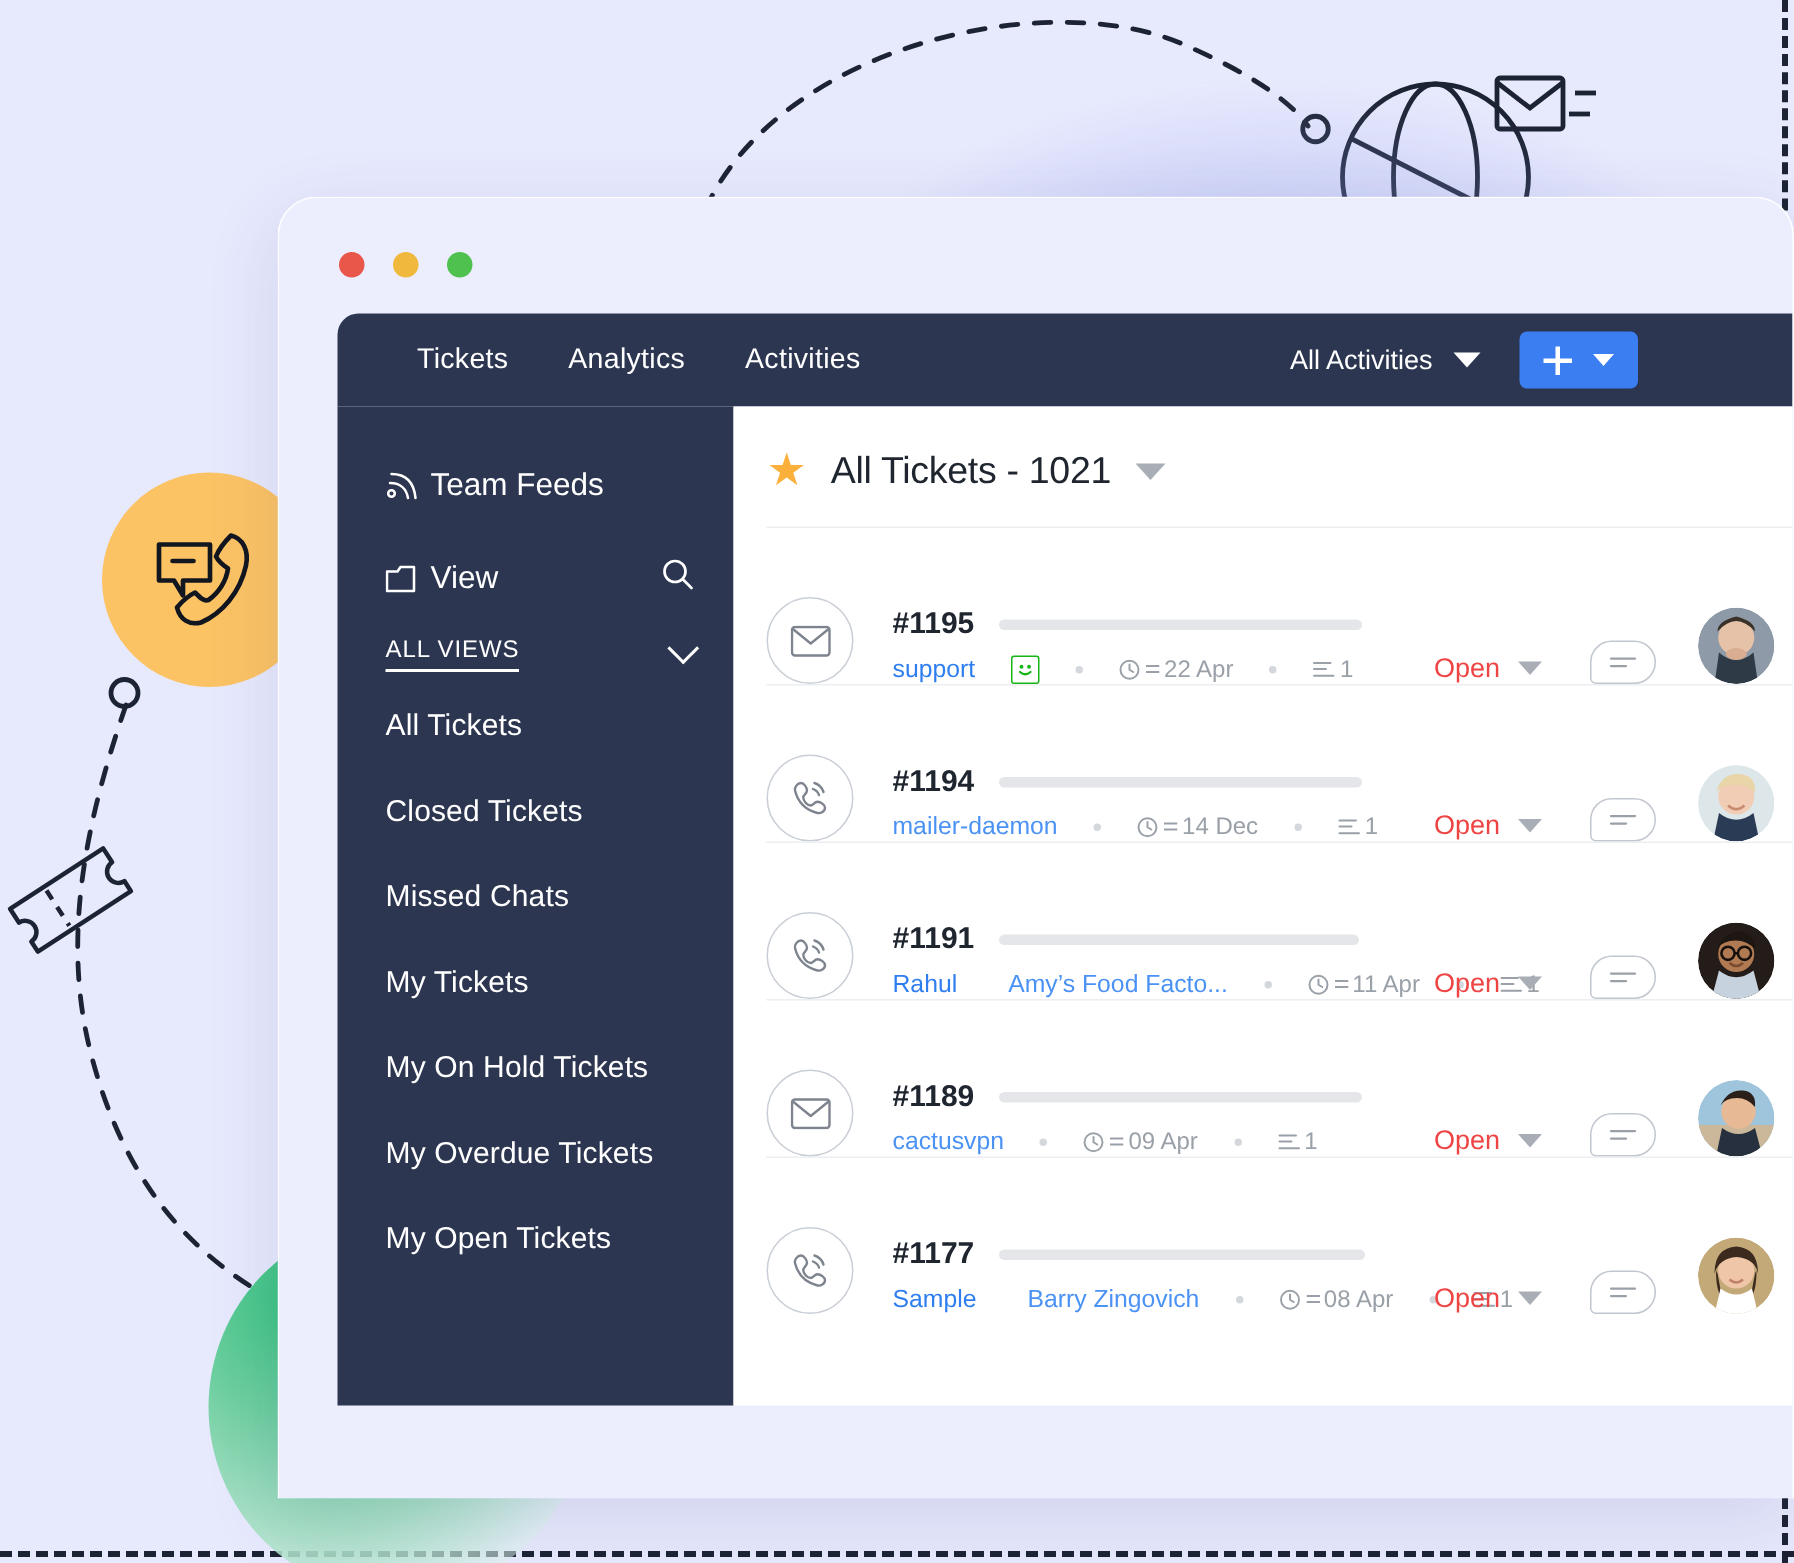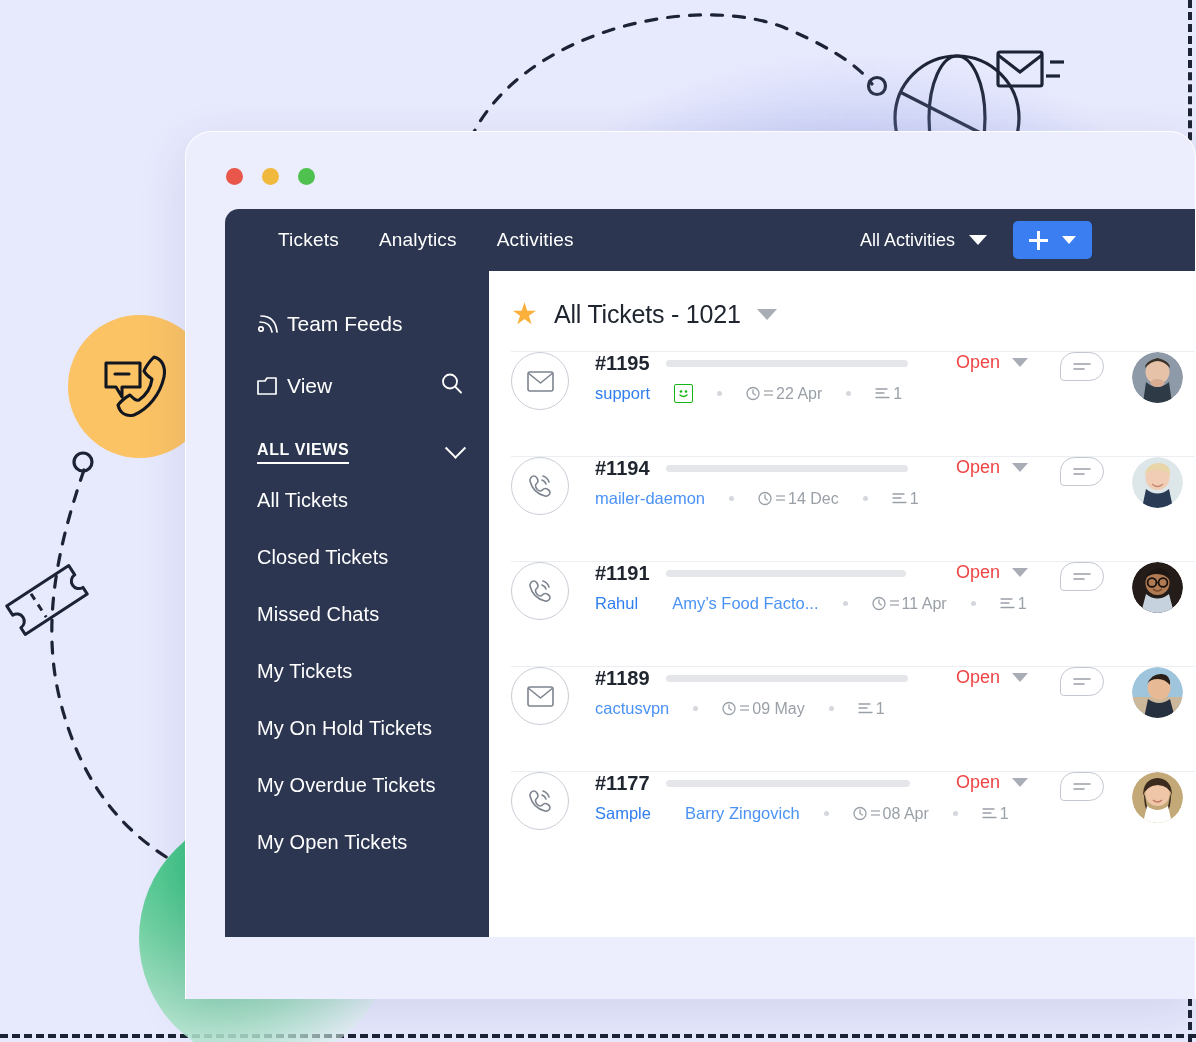--- a/index.html
+++ b/index.html
@@ -99,21 +99,21 @@
     background:#2c3650; padding-top:22px;
   }
   .side-top-item {
     display:flex; align-items:center; height:62px; padding:0 0 0 32px;
     color:#ffffff; font-size:21px; cursor:pointer; position:relative;
   }
   .side-top-item .ico { width:30px; display:flex; align-items:center; }
   .search-ico { position:absolute; right:26px; top:50%; transform:translateY(-50%); cursor:pointer; }
   .allviews {
     display:flex; align-items:center; justify-content:space-between;
-    margin:24px 26px 8px 32px; color:#ffffff; font-size:16px; font-weight:bold;
+    margin:8px 26px 8px 32px; color:#ffffff; font-size:16px; font-weight:normal;
     letter-spacing:.6px; cursor:pointer;
   }
   .allviews span.lbl { border-bottom:2px solid #ffffff; padding-bottom:3px; }
   .chev { width:15px; height:15px; border-right:2.5px solid #fff; border-bottom:2.5px solid #fff;
           transform:rotate(45deg) translate(-3px,-3px); }
   .view-item {
     color:#ffffff; font-size:20px; padding:17px 0 17px 32px; cursor:pointer; letter-spacing:.1px;
   }
 
   
@@ -127,21 +127,21 @@
   }
   .star { color:#fbb03b; font-size:30px; line-height:1; }
   .list-title { font-size:25px; font-weight:normal; color:#20262f; letter-spacing:-.2px; }
   .caret-gray {
     width:0;height:0;border-left:10px solid transparent;border-right:10px solid transparent;
     border-top:11px solid #a9adb6; cursor:pointer;
   }
 
   .rows { padding:0 0 0 22px; }
   .row {
-    display:flex; align-items:flex-start; gap:0;
+    display:flex; align-items:flex-end; gap:0;
     height:105px; border-top:1px solid #eceef1; position:relative;
   }
   .row:first-child { border-top:1px solid #eceef1; }
   .avatar-circle {
     width:58px; height:58px; border-radius:50%; border:1.5px solid #c9ced6;
     display:flex; align-items:center; justify-content:center; flex:none;
   }
   .row-body { flex:1; margin-left:26px; min-width:0; }
   .row-top { display:flex; align-items:center; gap:16px; }
   .tid { font-size:20px; font-weight:bold; color:#20262f; }
@@ -568,21 +568,21 @@
                 <svg width="15" height="15" viewBox="0 0 15 15">
                     <circle cx="7" cy="7.5" r="6" fill="none" stroke="#9aa0a8" stroke-width="1.3"></circle>
                     <path d="M 7 4 L 7 7.5 L 9.5 9" fill="none" stroke="#9aa0a8" stroke-width="1.3" stroke-linecap="round"></path>
                   </svg>
                 <svg width="9" height="9" viewBox="0 0 9 9">
                     <g stroke="#9aa0a8" stroke-width="1.2">
                       <path d="M 0 2 L 9 2"></path>
                       <path d="M 0 6 L 9 6"></path>
                     </g>
                   </svg>
-                <span>09 May</span>
+                <span>09 Apr</span>
               </span>
               <span class="sep"></span>
               <span class="meta-ico">
                 <svg width="15" height="13" viewBox="0 0 15 13">
                     <g stroke="#9aa0a8" stroke-width="1.3" stroke-linecap="round">
                       <path d="M 1 2 L 12 2"></path>
                       <path d="M 1 6 L 9 6"></path>
                       <path d="M 1 10.5 L 14 10.5"></path>
                     </g>
                   </svg>

